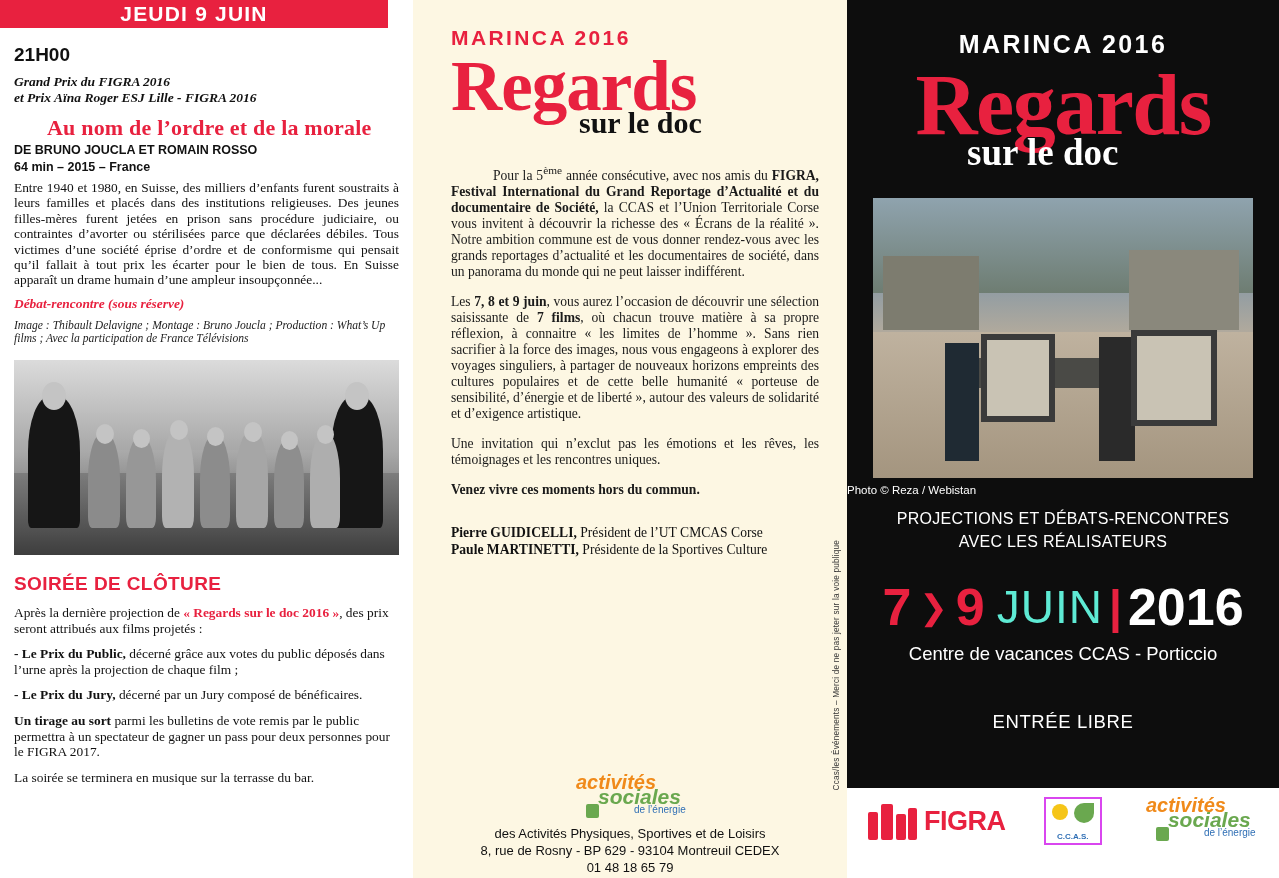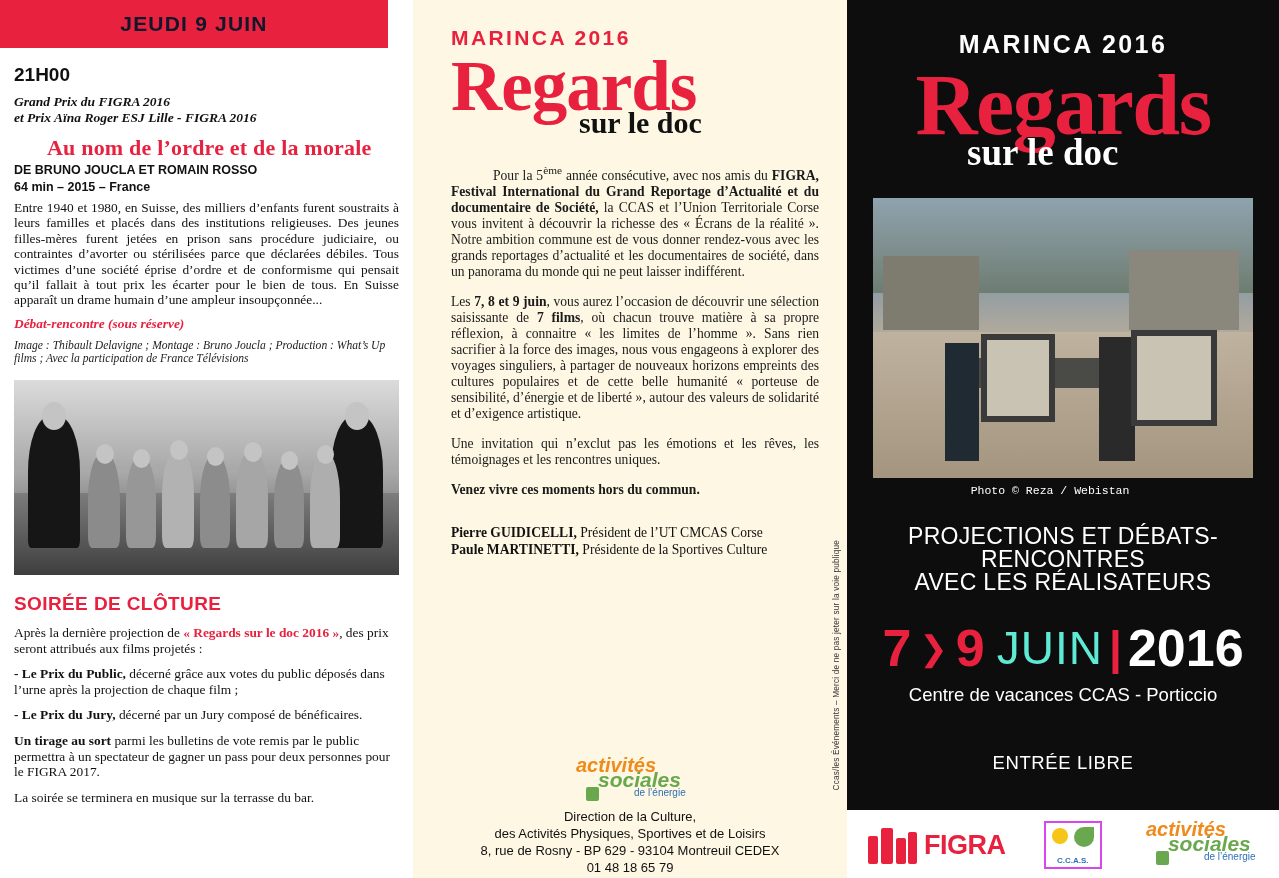--- a/index.html
+++ b/index.html
@@ -12,22 +12,22 @@
   }
   #page { position: relative; width: 1279px; height: 878px; }
 
   
   #left-panel {
     position: absolute; left: 0; top: 0; width: 413px; height: 878px;
     background: #ffffff;
   }
   #left-header {
     background: #e8213f;
-    color: #0f172a;
-    height: 48px;
+    color: #ffffff;
+    height: 28px;
     display: flex; align-items: center; justify-content: center;
     font-family: "Liberation Sans", sans-serif;
     font-weight: bold;
     font-size: 21px;
     letter-spacing: 1.2px;
     width: 388px;
     margin-left: 0;
   }
   #left-body { padding: 10px 14px 0 14px; }
   .hour {
@@ -201,27 +201,27 @@
     background: linear-gradient(180deg,#8fa3ae,#6e7d72); }
   #right-photo .ground { position:absolute; left:0; bottom:0; width:100%; height:52%;
     background: linear-gradient(180deg,#bfb29f,#a4957f); }
   #right-photo .bldg { position:absolute; background:#7d7c6f; }
   #right-photo .boy { position:absolute; bottom:6%; background:#2b2b2b; }
   #right-photo .frame {
     position:absolute; border: 6px solid #3a3a3a; background:#c9c3b4;
   }
   #right-photo .crowd { position:absolute; bottom:32%; background:#4a4a46; }
   .photo-credit {
-    font-family: Liberation Mono, monospace;
-    font-size: 11.5px; color: #ffffff; text-align: center;
+    font-family: Liberation Sans, sans-serif;
+    font-size: 11.5px; color: #ffffff; text-align: left;
     padding-right: 26px; margin-top: 6px;
   }
   .r-proj {
     font-family: "Liberation Sans", sans-serif;
-    font-size: 23px; line-height: 23px; color:#ffffff; margin-top: 28px;
+    font-size: 16px; line-height: 23px; color:#ffffff; margin-top: 11px;
     letter-spacing: 0.3px;
   }
   .r-dates {
     margin-top: 24px; display: flex; align-items: center; justify-content: center;
     font-family: "Liberation Sans", sans-serif;
   }
   .r-dates .d7, .r-dates .d9 { color:#e8213f; font-weight: bold; font-size: 52px; }
   .r-dates .arrow { color:#e8213f; font-size: 34px; margin: 0 8px; }
   .r-dates .juin { color:#5eead4; font-size: 46px; margin-left: 12px; letter-spacing: 1px; }
   .r-dates .bar { color:#e8213f; font-size: 46px; margin: 0 6px; font-weight: bold; }
@@ -230,21 +230,21 @@
     font-family: "Liberation Sans", sans-serif;
     font-size: 18.5px; color:#ffffff; margin-top: 6px;
   }
   .r-free {
     font-family: "Liberation Sans", sans-serif;
     font-size: 18.5px; color:#ffffff; margin-top: 46px; letter-spacing: 0.6px;
   }
 
   
   #logo-row {
-    position: absolute; left: 847px; top: 812px; width: 432px; height: 66px;
+    position: absolute; left: 847px; top: 788px; width: 432px; height: 66px;
     display: flex; align-items: center; justify-content: space-around;
     background: #ffffff;
   }
   .figra-logo { display:flex; align-items:center; }
   .figra-mark { width: 54px; height: 42px; position: relative; }
   .figra-mark i {
     position:absolute; background:#e8213f; border-radius: 2px;
   }
   .figra-text {
     font-family: "Liberation Sans", sans-serif; font-weight: bold;
@@ -375,21 +375,20 @@
     <div id="vertical-credit">Ccas/les Événements – Merci de ne pas jeter sur la voie publique</div>
 
     <div id="mid-footer">
       <div class="logo-as">
         <span class="l1">activités</span>
         <span class="l2">sociales</span>
         <span class="l3">de l’énergie</span>
         <span class="dot"></span>
       </div>
       <div class="footer-addr">
-        <div>Direction de la Culture,</div>
         <div>des Activités Physiques, Sportives et de Loisirs</div>
         <div>8, rue de Rosny - BP 629 - 93104 Montreuil CEDEX</div>
         <div>01 48 18 65 79</div>
       </div>
     </div>
   </div>
 
   <div id="right-panel">
     <div class="r-marinca">MARINCA 2016</div>
     <div>

